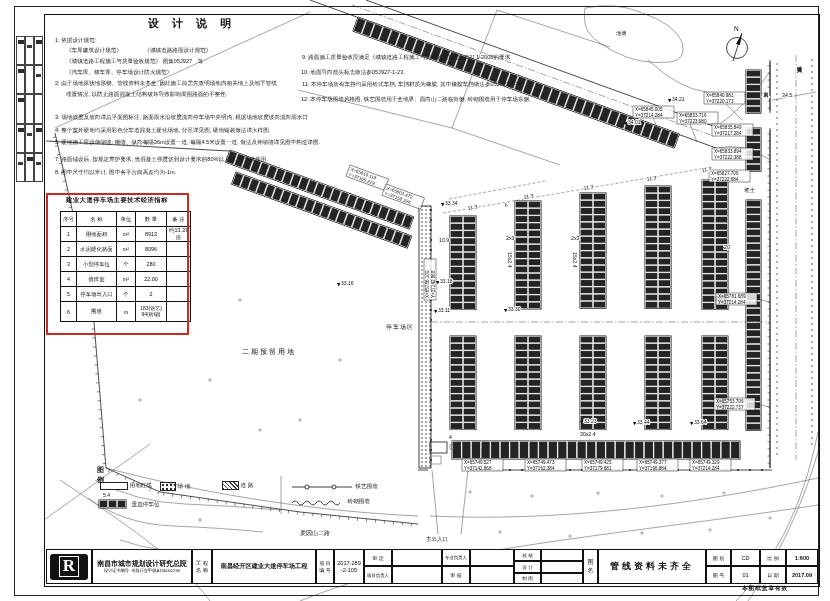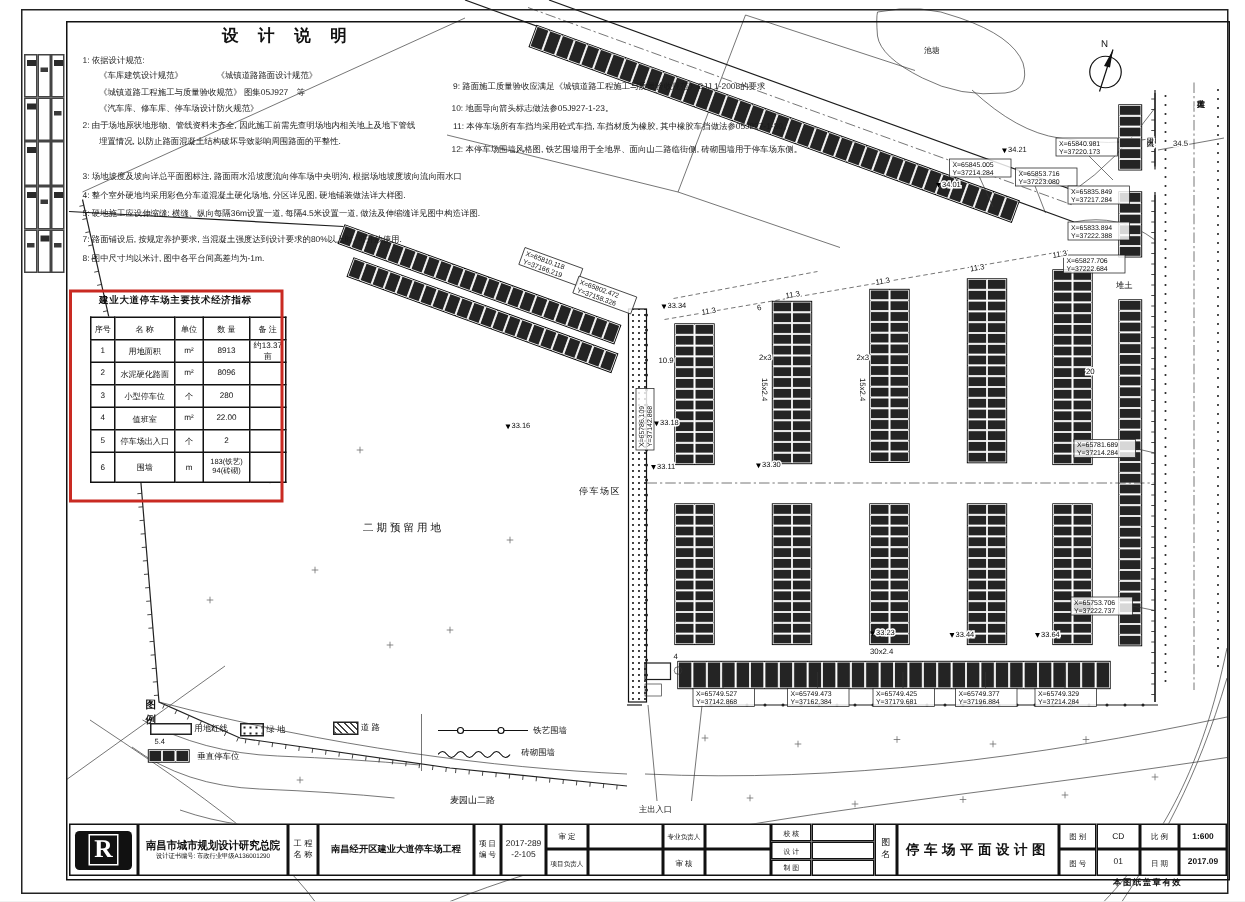--- a/index.html
+++ b/index.html
@@ -1363,21 +1363,21 @@
         <span>制 图</span>
       </div>
     <div class="tb" style="left:541px;top:573px;width:42px;height:11px"></div>
     <div class="tb" style="left:583px;top:549px;width:15px;height:35px;font-size:6px">
       <div class="stack">
           <div>图</div>
           <div>名</div>
         </div>
     </div>
     <div class="tb" style="left:598px;top:549px;width:108px;height:35px;font-size:9px;font-weight:bold;letter-spacing:3px">
-      <span>停车场平面设计图</span>
+      <span>管线资料未齐全</span>
     </div>
     <div class="tb" style="left:706px;top:549px;width:25px;height:17px;font-size:5px">
         <span>图 别</span>
       </div>
     <div class="tb" style="left:731px;top:549px;width:29px;height:17px;font-size:5.6px">
         <span>CD</span>
       </div>
     <div class="tb" style="left:760px;top:549px;width:26px;height:17px;font-size:5px">
         <span>比 例</span>
       </div>

